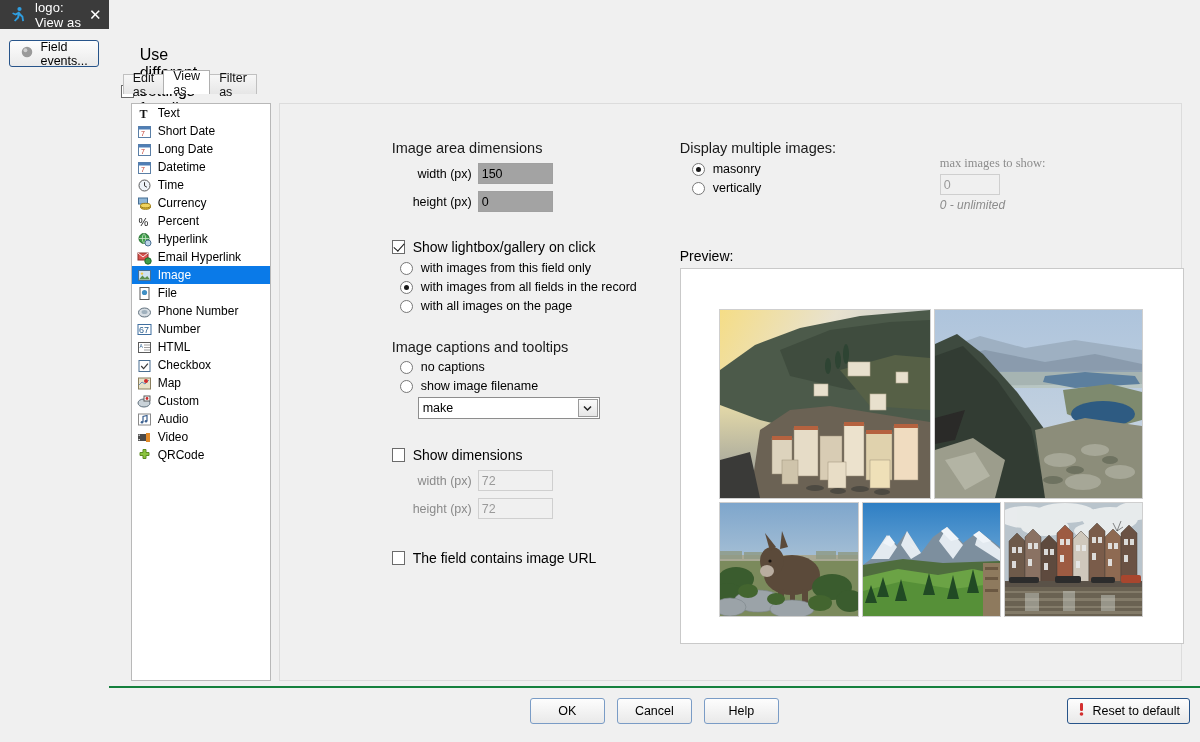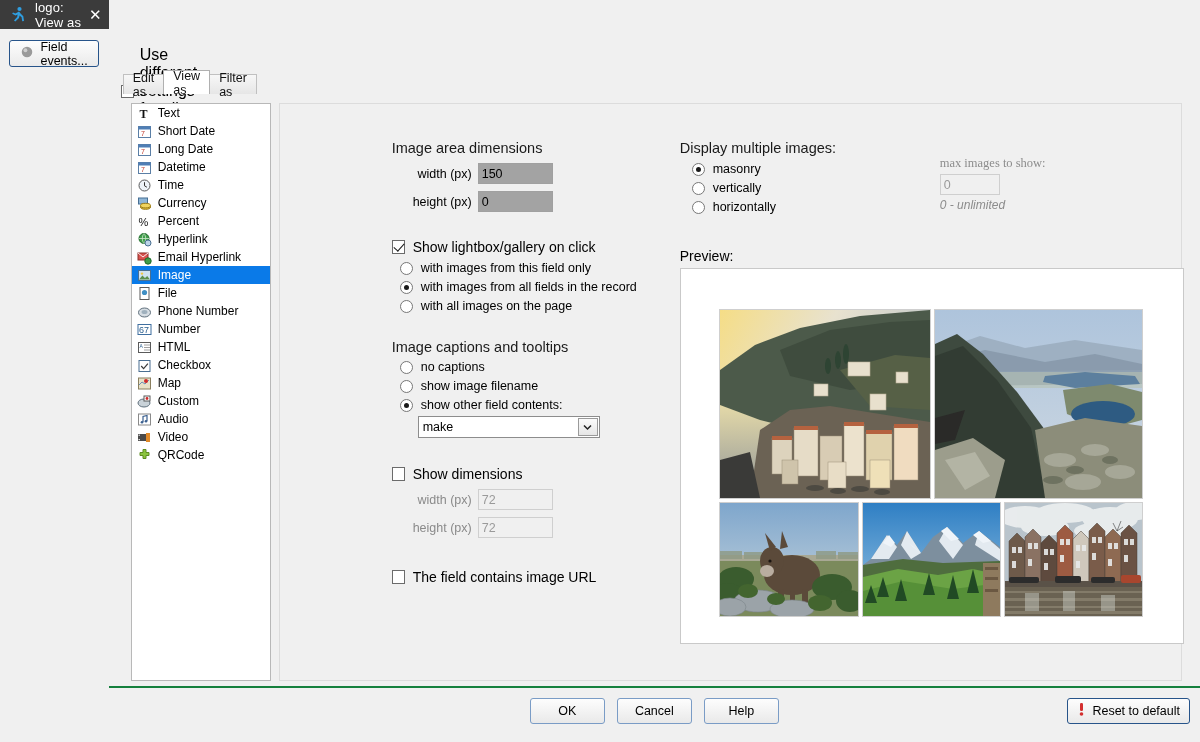--- a/index.html
+++ b/index.html
@@ -443,24 +443,20 @@
           <div class="h-label">Image captions and tooltips</div>
           <div style="margin-left:8px;margin-top:5px">
             <div class="opt">
               <span class="rad"></span>
               <span>no captions</span>
             </div>
             <div class="opt">
               <span class="rad"></span>
               <span>show image filename</span>
             </div>
-            <div class="opt">
-              <span class="rad checked"></span>
-              <span>show other field contents:</span>
-            </div>
             <div class="combo">
               <span>make</span>
               <span class="arrow-box">
                 <svg width="9" height="7" viewBox="0 0 9 7">
                     <path d="M1 1.5l3.5 3.5L8 1.5" stroke="#222" stroke-width="1.5" fill="none"></path>
                   </svg>
               </span>
             </div>
           </div>
         </div>
@@ -492,24 +488,20 @@
         <div class="h-label">Display multiple images:</div>
 
         <div style="margin-left:12px;margin-top:6px;position:relative">
           <div class="opt">
             <span class="rad checked"></span>
             <span>masonry</span>
           </div>
           <div class="opt">
             <span class="rad"></span>
             <span>vertically</span>
-          </div>
-          <div class="opt">
-            <span class="rad"></span>
-            <span>horizontally</span>
           </div>
 
           <div class="maxbox" style="top:-6px">
             <div class="lbl">max images to show:</div>
             <input class="txtin dis" style="width: 60px; margin-top: 3px;" type="text" disabled="" value="0">
             <div class="hint">0 - unlimited</div>
           </div>
         </div>
 
         <div class="preview-label">Preview:</div>

